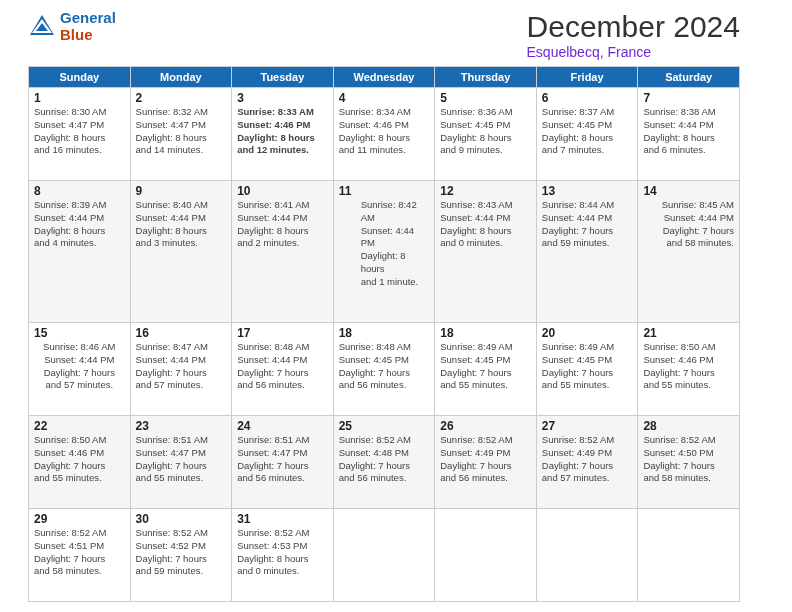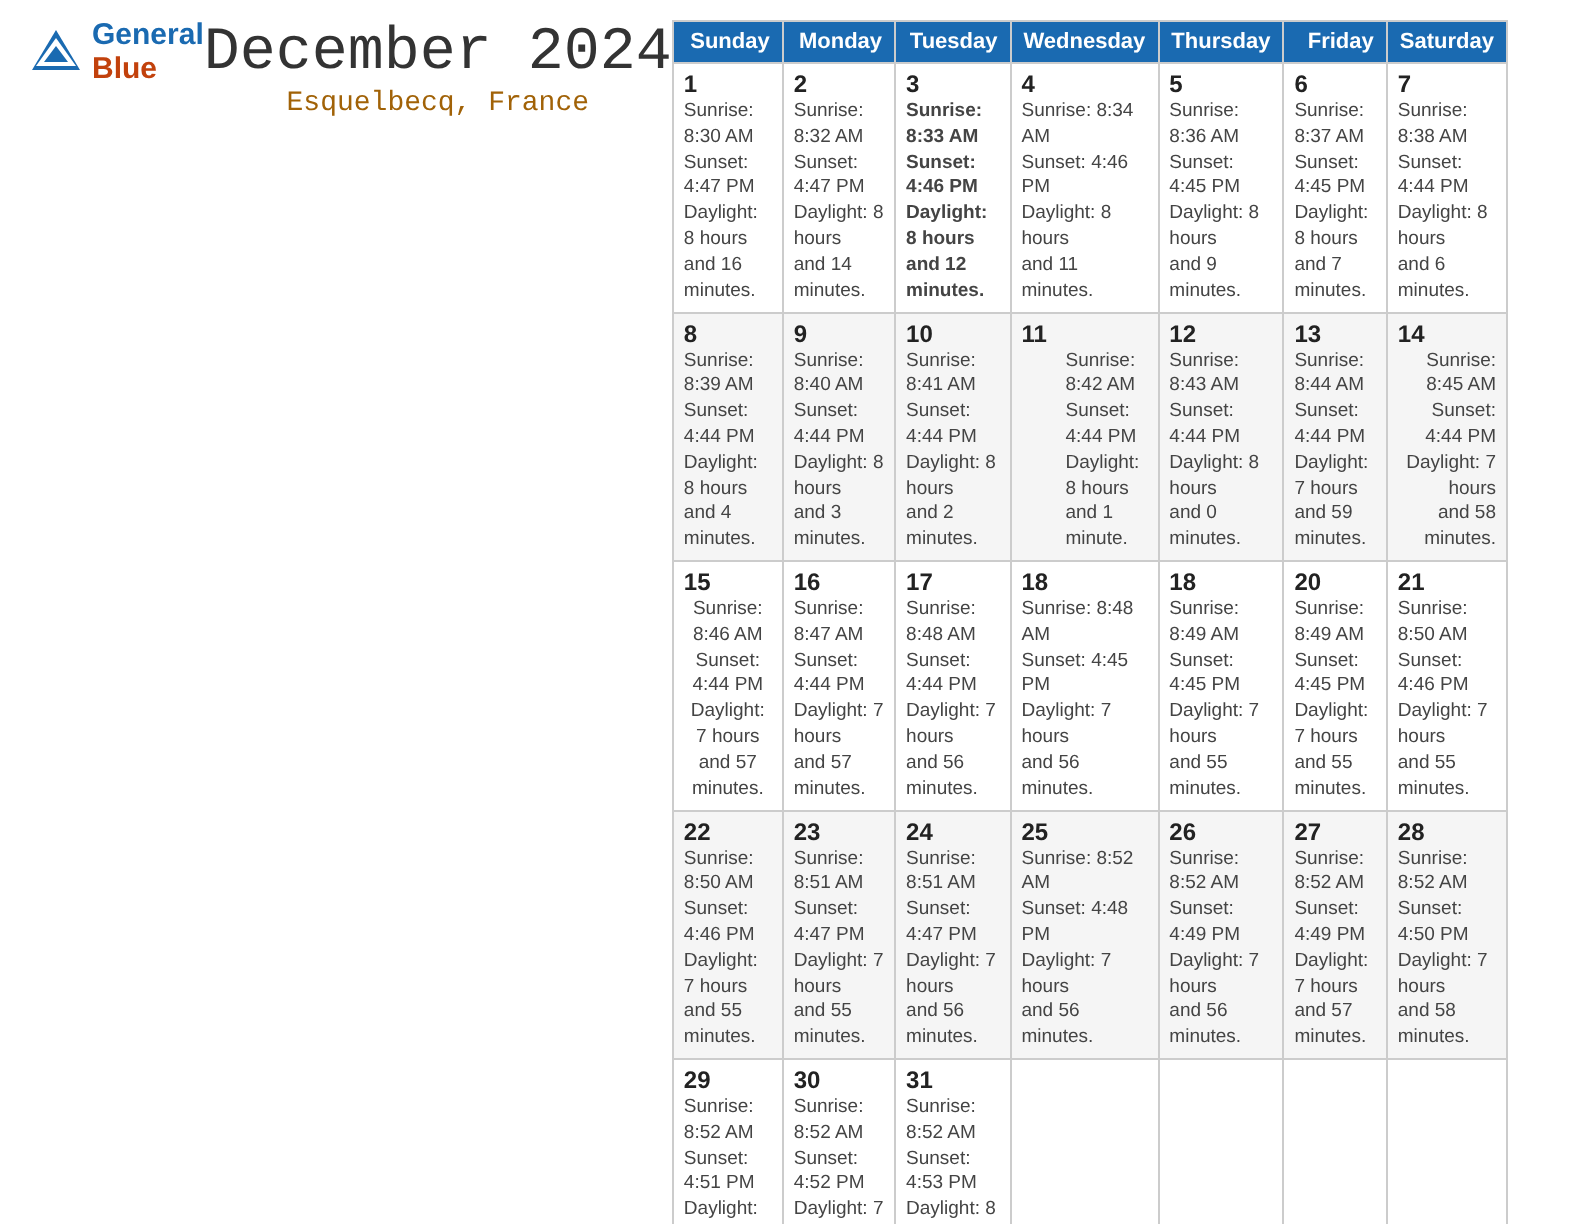--- a/index.html
+++ b/index.html
@@ -6,22 +6,23 @@
     body {
       font-family: Arial, sans-serif;
       background: #fff;
       width: 792px;
       height: 612px;
       overflow: hidden;
     }
     .page {
       width: 768px;
       height: 612px;
-      padding: 10px 14px;
+      padding: 10px 28px;
       display: flex;
+      flex-direction: column;
     }
     .header {
       display: flex;
       justify-content: space-between;
       align-items: flex-start;
       margin-bottom: 6px;
     }
     .logo {
       display: flex;
       align-items: center;
@@ -34,44 +35,43 @@
       line-height: 1.1;
     }
     .logo-text span {
       color: #1a6ab1;
     }
     .logo-icon {
       width: 28px;
       height: 28px;
     }
     .title-block {
-      text-align: center;
-      font-family: Liberation Mono, monospace;
+      text-align: left;
     }
     .main-title {
       font-size: 30px;
       font-weight: normal;
       color: #333;
     }
     .subtitle {
       font-size: 14px;
-      color: #a16207;
+      color: #6d28d9;
     }
     .calendar {
       flex: 1;
       border-collapse: collapse;
       width: 100%;
       font-size: 10px;
     }
     .calendar th {
       background: #1a6ab1;
       color: #fff;
       font-size: 11px;
       font-weight: bold;
-      text-align: right;
+      text-align: center;
       padding: 4px 6px;
       border: 1px solid #ccc;
     }
     .calendar td {
       border: 1px solid #ccc;
       vertical-align: top;
       padding: 3px 5px;
       width: calc(100% / 7);
       background: #fff;
     }

